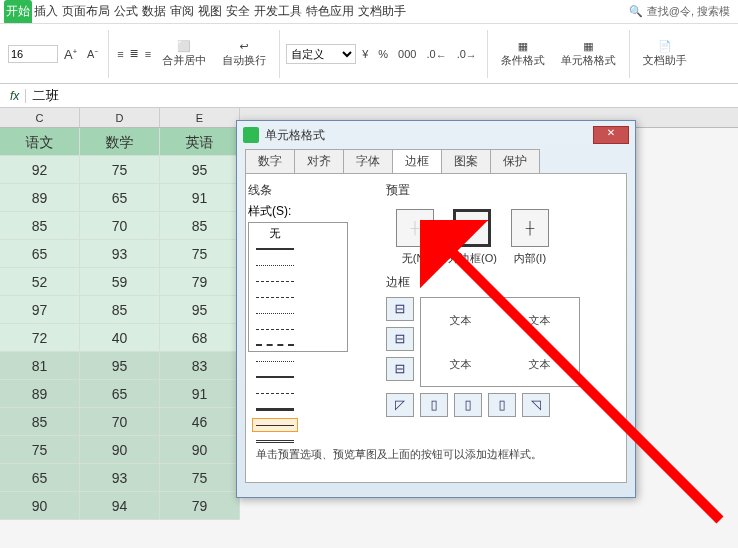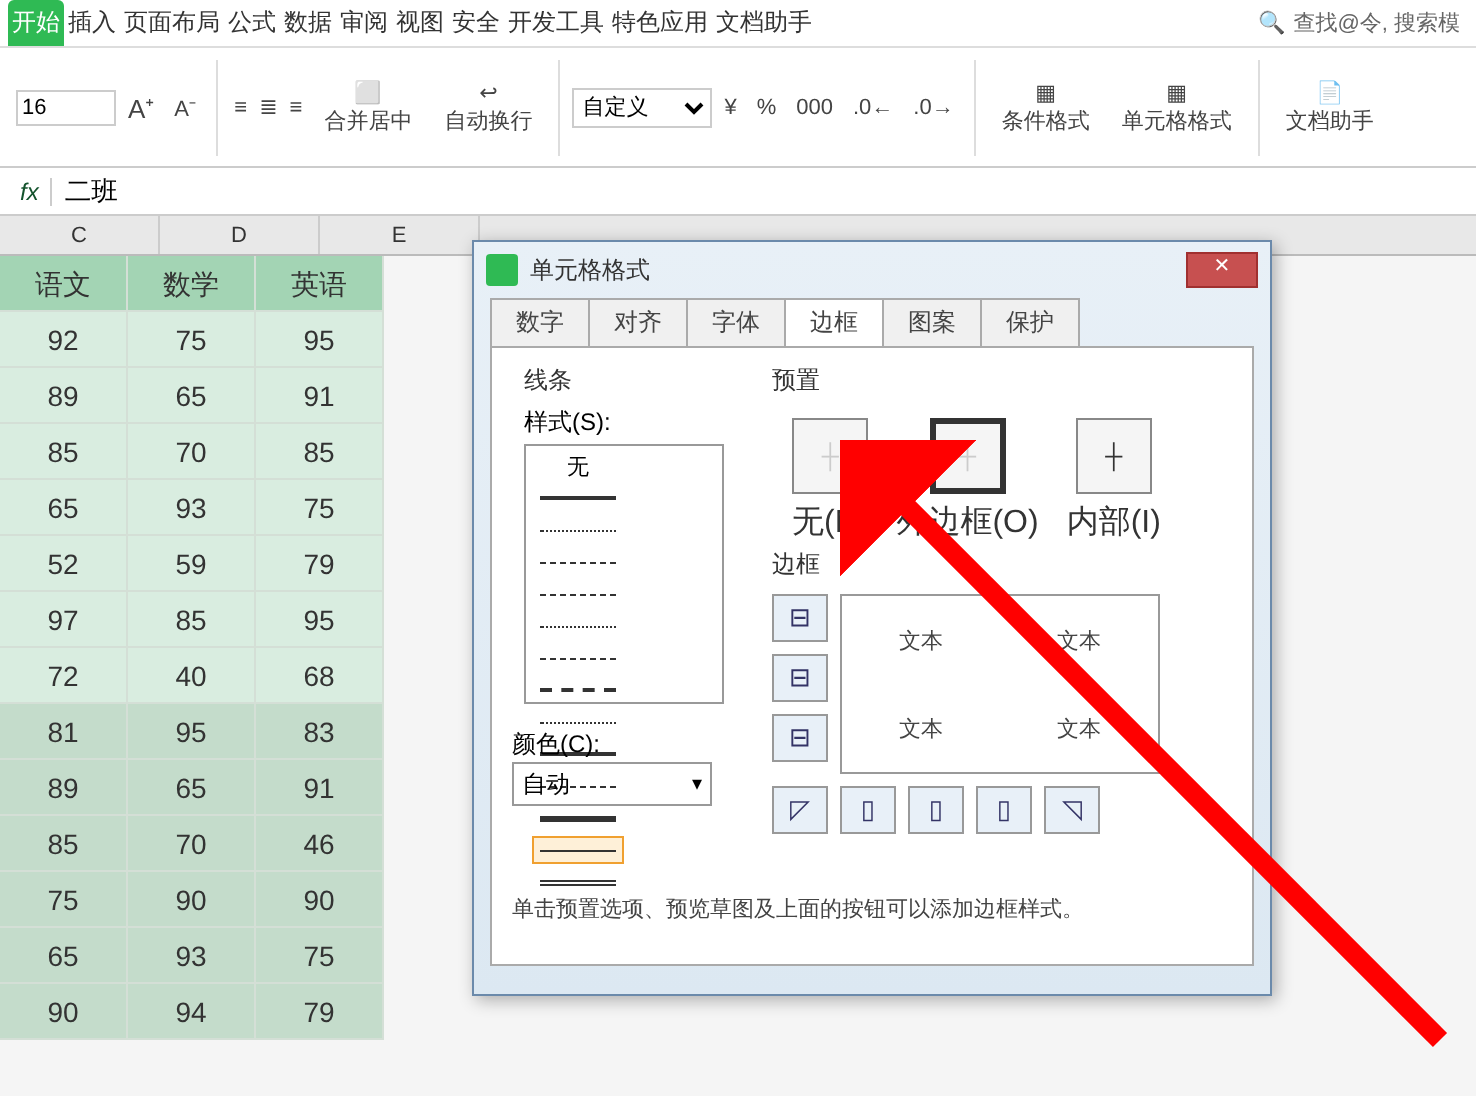--- a/index.html
+++ b/index.html
@@ -18,50 +18,50 @@
     
     .formula-bar { height: 24px; background: #fff; border-bottom: 1px solid #ccc; display: flex; align-items: center; font-size: 12px; padding: 0 4px; }
     .fx-label { font-style: italic; color: #14532d; padding: 0 6px; border-right: 1px solid #ccc; text-align: right; }
     .fx-input { flex: 1; padding: 0 6px; border: none; outline: none; }
     
     .col-headers { display: flex; height: 20px; background: #e8e8e8; border-bottom: 1px solid #bbb; font-size: 11px; }
     .col-header { width: 80px; text-align: center; line-height: 20px; border-right: 1px solid #ccc; color: #333; }
     
     .grid { position: relative; }
     .row { display: flex; height: 28px; }
-    .cell { width: 64px; border-right: 1px solid #d4dfd6; border-bottom: 1px solid #d4dfd6; text-align: center; line-height: 28px; font-size: 14px; background: #d9ede0; color: #333; }
+    .cell { width: 80px; border-right: 1px solid #d4dfd6; border-bottom: 1px solid #d4dfd6; text-align: center; line-height: 28px; font-size: 14px; background: #d9ede0; color: #333; }
     .cell.header { background: #a3d4b4; font-weight: 500; }
     .row.unselected .cell { background: #c4dccb; }
     
     .dialog { position: absolute; left: 236px; top: 120px; width: 400px; height: 378px; background: linear-gradient(to bottom, #e8f0f7 0%, #dce8f2 100%); border: 1px solid #6b8aab; box-shadow: 2px 2px 8px rgba(0,0,0,0.3); }
     .dlg-title { height: 28px; display: flex; align-items: center; padding: 12px 6px; font-size: 12px; color: #333; }
     .dlg-title-icon { width: 16px; height: 16px; background: #2fba54; margin-right: 6px; border-radius: 2px; }
     .dlg-close { margin-left: auto; width: 36px; height: 18px; background: #c75050; border: 1px solid #a03030; color: #fff; font-size: 10px; text-align: center; cursor: pointer; }
     .dlg-tabs { display: flex; height: 24px; padding: 0 8px; font-size: 12px; }
     .dlg-tab { padding: 3px 12px; border: 1px solid #aaa; border-bottom: none; background: #f0f0f0; color: #444; cursor: pointer; margin-right: -1px; }
     .dlg-tab.active { background: #fff; position: relative; z-index: 2; }
     .dlg-body { background: #fff; margin: 0 8px 8px 8px; border: 1px solid #aaa; height: 310px; padding: 10px; font-size: 12px; position: relative; }
     
     .section-label { color: #333; margin-bottom: 4px; }
-    .line-section { position: absolute; left: 16px; top: 8px; width: 110px; }
+    .line-section { position: absolute; left: 2px; top: 8px; width: 110px; }
     .style-box { border: 1px solid #999; width: 100px; height: 130px; display: flex; flex-wrap: wrap; padding: 2px; }
     .style-item { width: 46px; height: 14px; border: 1px solid transparent; margin: 1px; display: flex; align-items: center; justify-content: center; cursor: pointer; }
     .style-item.selected { border-color: #f0a030; background: #fef0d8; }
     .style-line { width: 38px; height: 0; border-top-width: 1px; border-top-color: #333; }
     
     .color-section { position: absolute; left: 10px; top: 190px; width: 110px; }
     .color-combo { width: 100px; height: 22px; border: 1px solid #999; display: flex; align-items: center; padding: 0 4px; cursor: pointer; }
     .color-combo::after { content: "▾"; margin-left: auto; font-size: 10px; }
     
     .preset-section { position: absolute; left: 140px; top: 8px; width: 230px; }
     .preset-btns { display: flex; gap: 14px; margin: 10px 0 4px 10px; }
     .preset-btn { display: flex; flex-direction: column; align-items: center; gap: 4px; cursor: pointer; }
     .preset-icon { width: 38px; height: 38px; border: 1px solid #888; background: #f5f5f5; display: flex; align-items: center; justify-content: center; }
     .preset-icon.outline { border: 3px solid #333; }
-    .preset-label { font-size: 16px; color: #333; }
+    .preset-label { font-size: 11px; color: #333; }
     
     .border-section { position: absolute; left: 140px; top: 100px; width: 240px; }
     .border-layout { display: flex; gap: 6px; margin-top: 6px; }
     .border-side-btn { width: 28px; height: 24px; border: 1px solid #999; background: #e8f0f8; cursor: pointer; font-size: 13px; text-align: center; line-height: 22px; color: #336; }
     .border-preview { width: 160px; height: 90px; border: 1px solid #999; background: #fff; position: relative; display: flex; flex-wrap: wrap; align-items: center; justify-content: space-around; }
     .preview-text { font-size: 11px; color: #444; width: 50%; text-align: center; }
     .border-bottom-btns { display: flex; gap: 6px; margin-top: 6px; margin-left: 0; }
     
     .hint-text { position: absolute; left: 10px; bottom: 20px; font-size: 11px; color: #444; }
     
@@ -271,26 +271,20 @@
           </div>
         <div class="style-item selected">
             <div class="style-line" style="border-top-style:solid"></div>
           </div>
         <div class="style-item">
             <div class="style-line" style="border-top-style:double;border-top-width:3px"></div>
           </div>
       </div>
     </div>
 
-    <div class="color-section">
-      <div>颜色(C):</div>
-      <div class="color-combo">
-        <span>自动</span>
-      </div>
-    </div>
 
     <div class="preset-section">
       <div class="section-label">预置</div>
       <div class="preset-btns">
         <div class="preset-btn">
           <div class="preset-icon">
               <span style="color:#ccc">┼</span>
             </div>
           <span class="preset-label">无(N)</span>
         </div>

